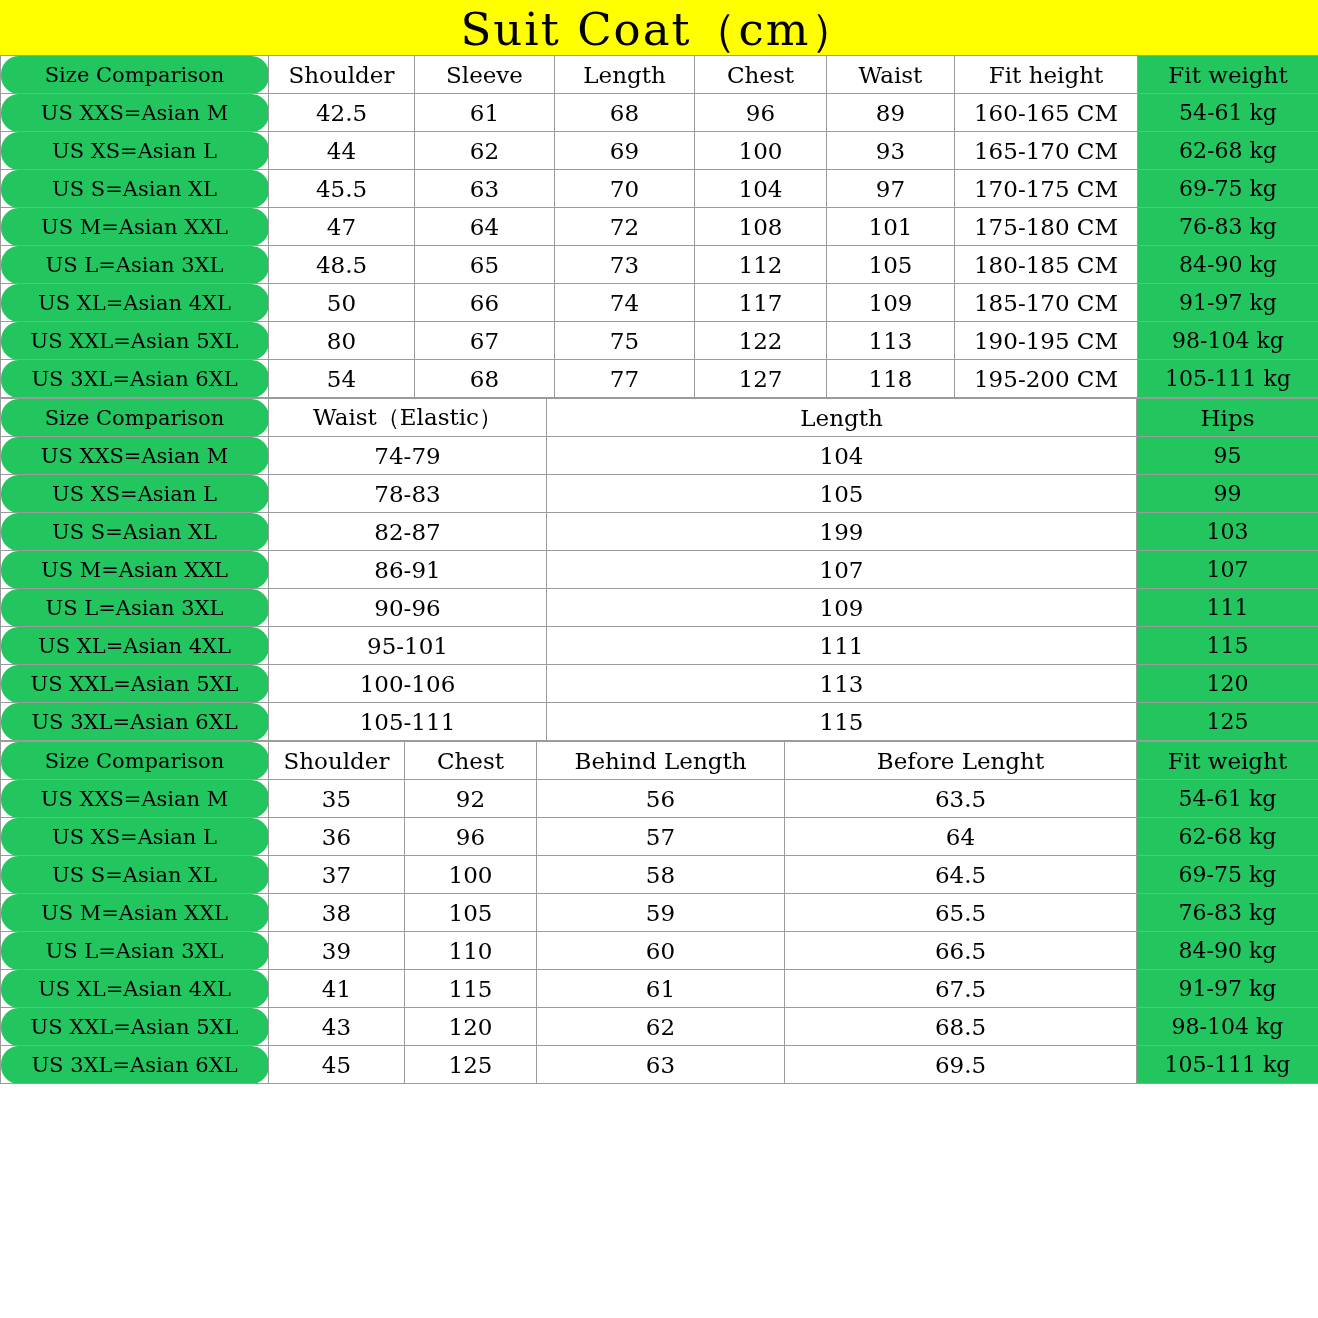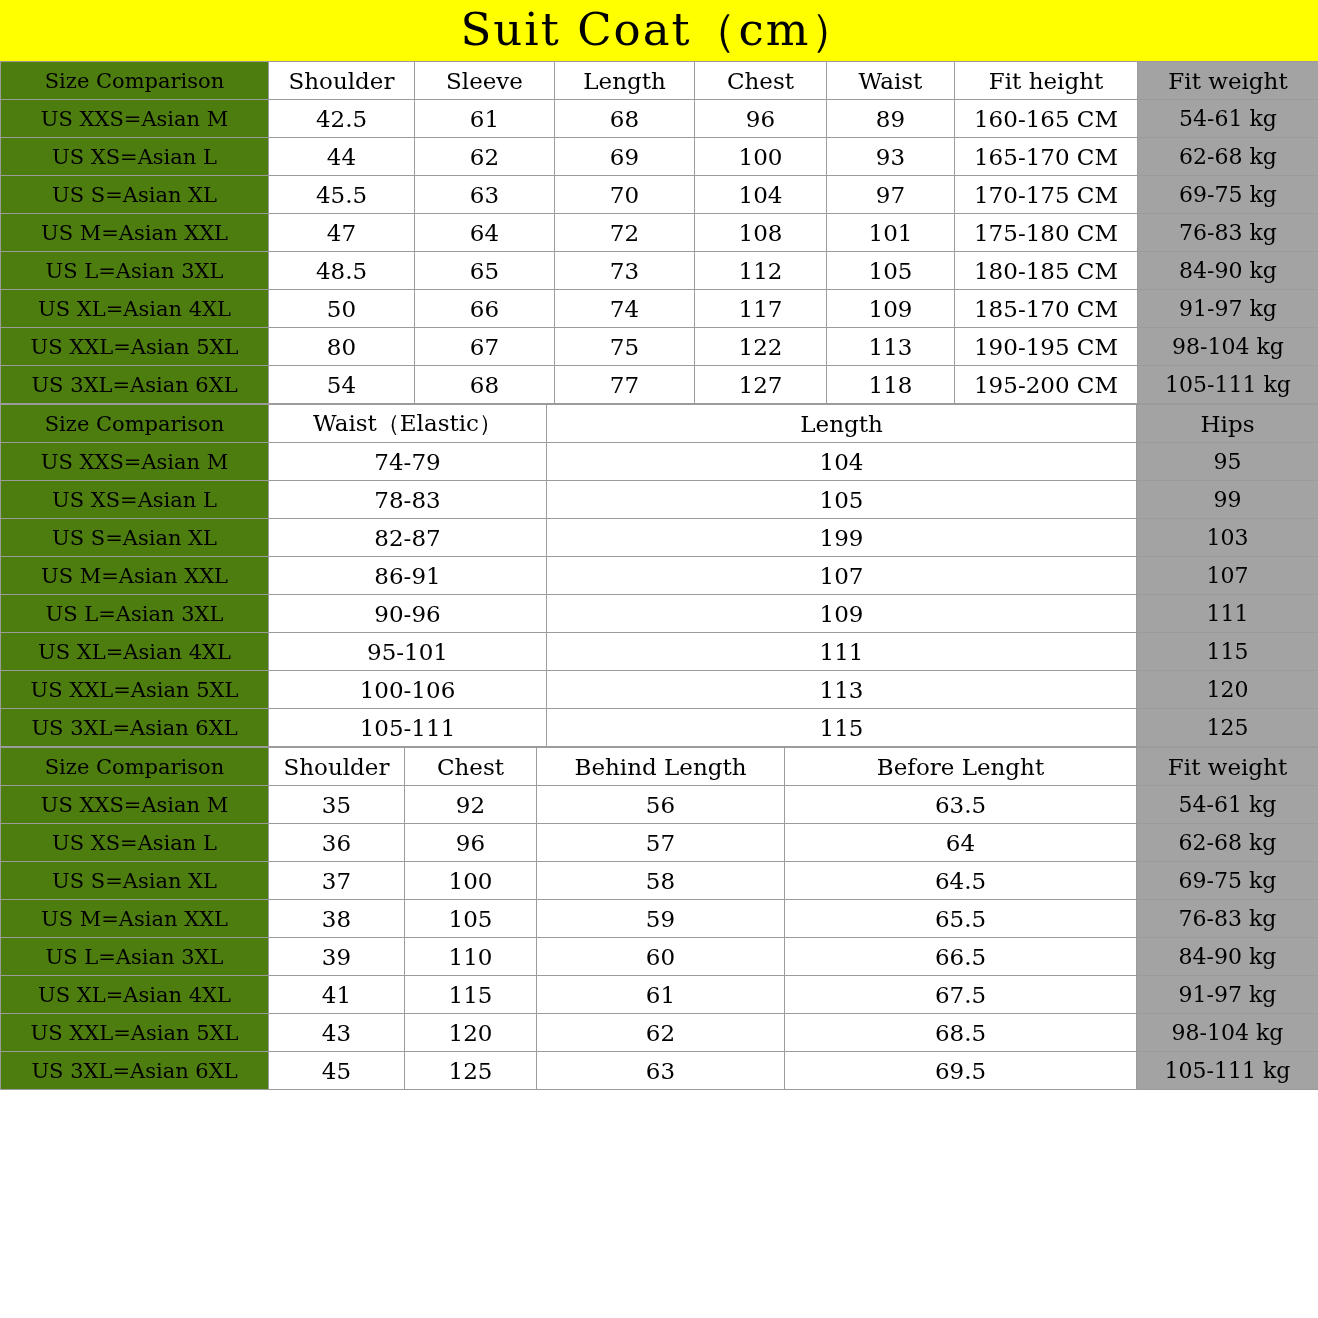--- a/index.html
+++ b/index.html
@@ -20,45 +20,46 @@
     background: #ffffff;
   }
   .banner {
     background: #ffff00;
     text-align: center;
     font-family: "DejaVu Serif", serif;
     font-size: 45px;
     letter-spacing: 2px;
     color: #000000;
     line-height: 1.0;
-    padding: 7px 0 9px 0;
+    padding: 7px 0 3px 0;
   }
   table.sz {
     border-collapse: collapse;
     width: 1318px;
     table-layout: fixed;
   }
   table.sz td, table.sz th {
     border: 1px solid #9b9b9b;
     text-align: center;
     font-weight: normal;
     font-family: "DejaVu Serif", serif;
     color: #000000;
     padding: 0;
     height: 37px;
     font-size: 23px;
     white-space: nowrap;
     overflow: hidden;
   }
   table.sz .lab {
-    background: #4d7c0f;
+    background: #22c55e;
     font-size: 21px;
+    border-radius: 18px;
   }
   table.sz .wt {
-    background: #a3a3a3;
+    background: #22c55e;
     font-size: 22px;
   }
   table.sz .hdr {
     font-size: 23px;
   }
   table.sz .hdr.lab {
     font-size: 21px;
   }
   table.sz .cell {
     background: #ffffff;

